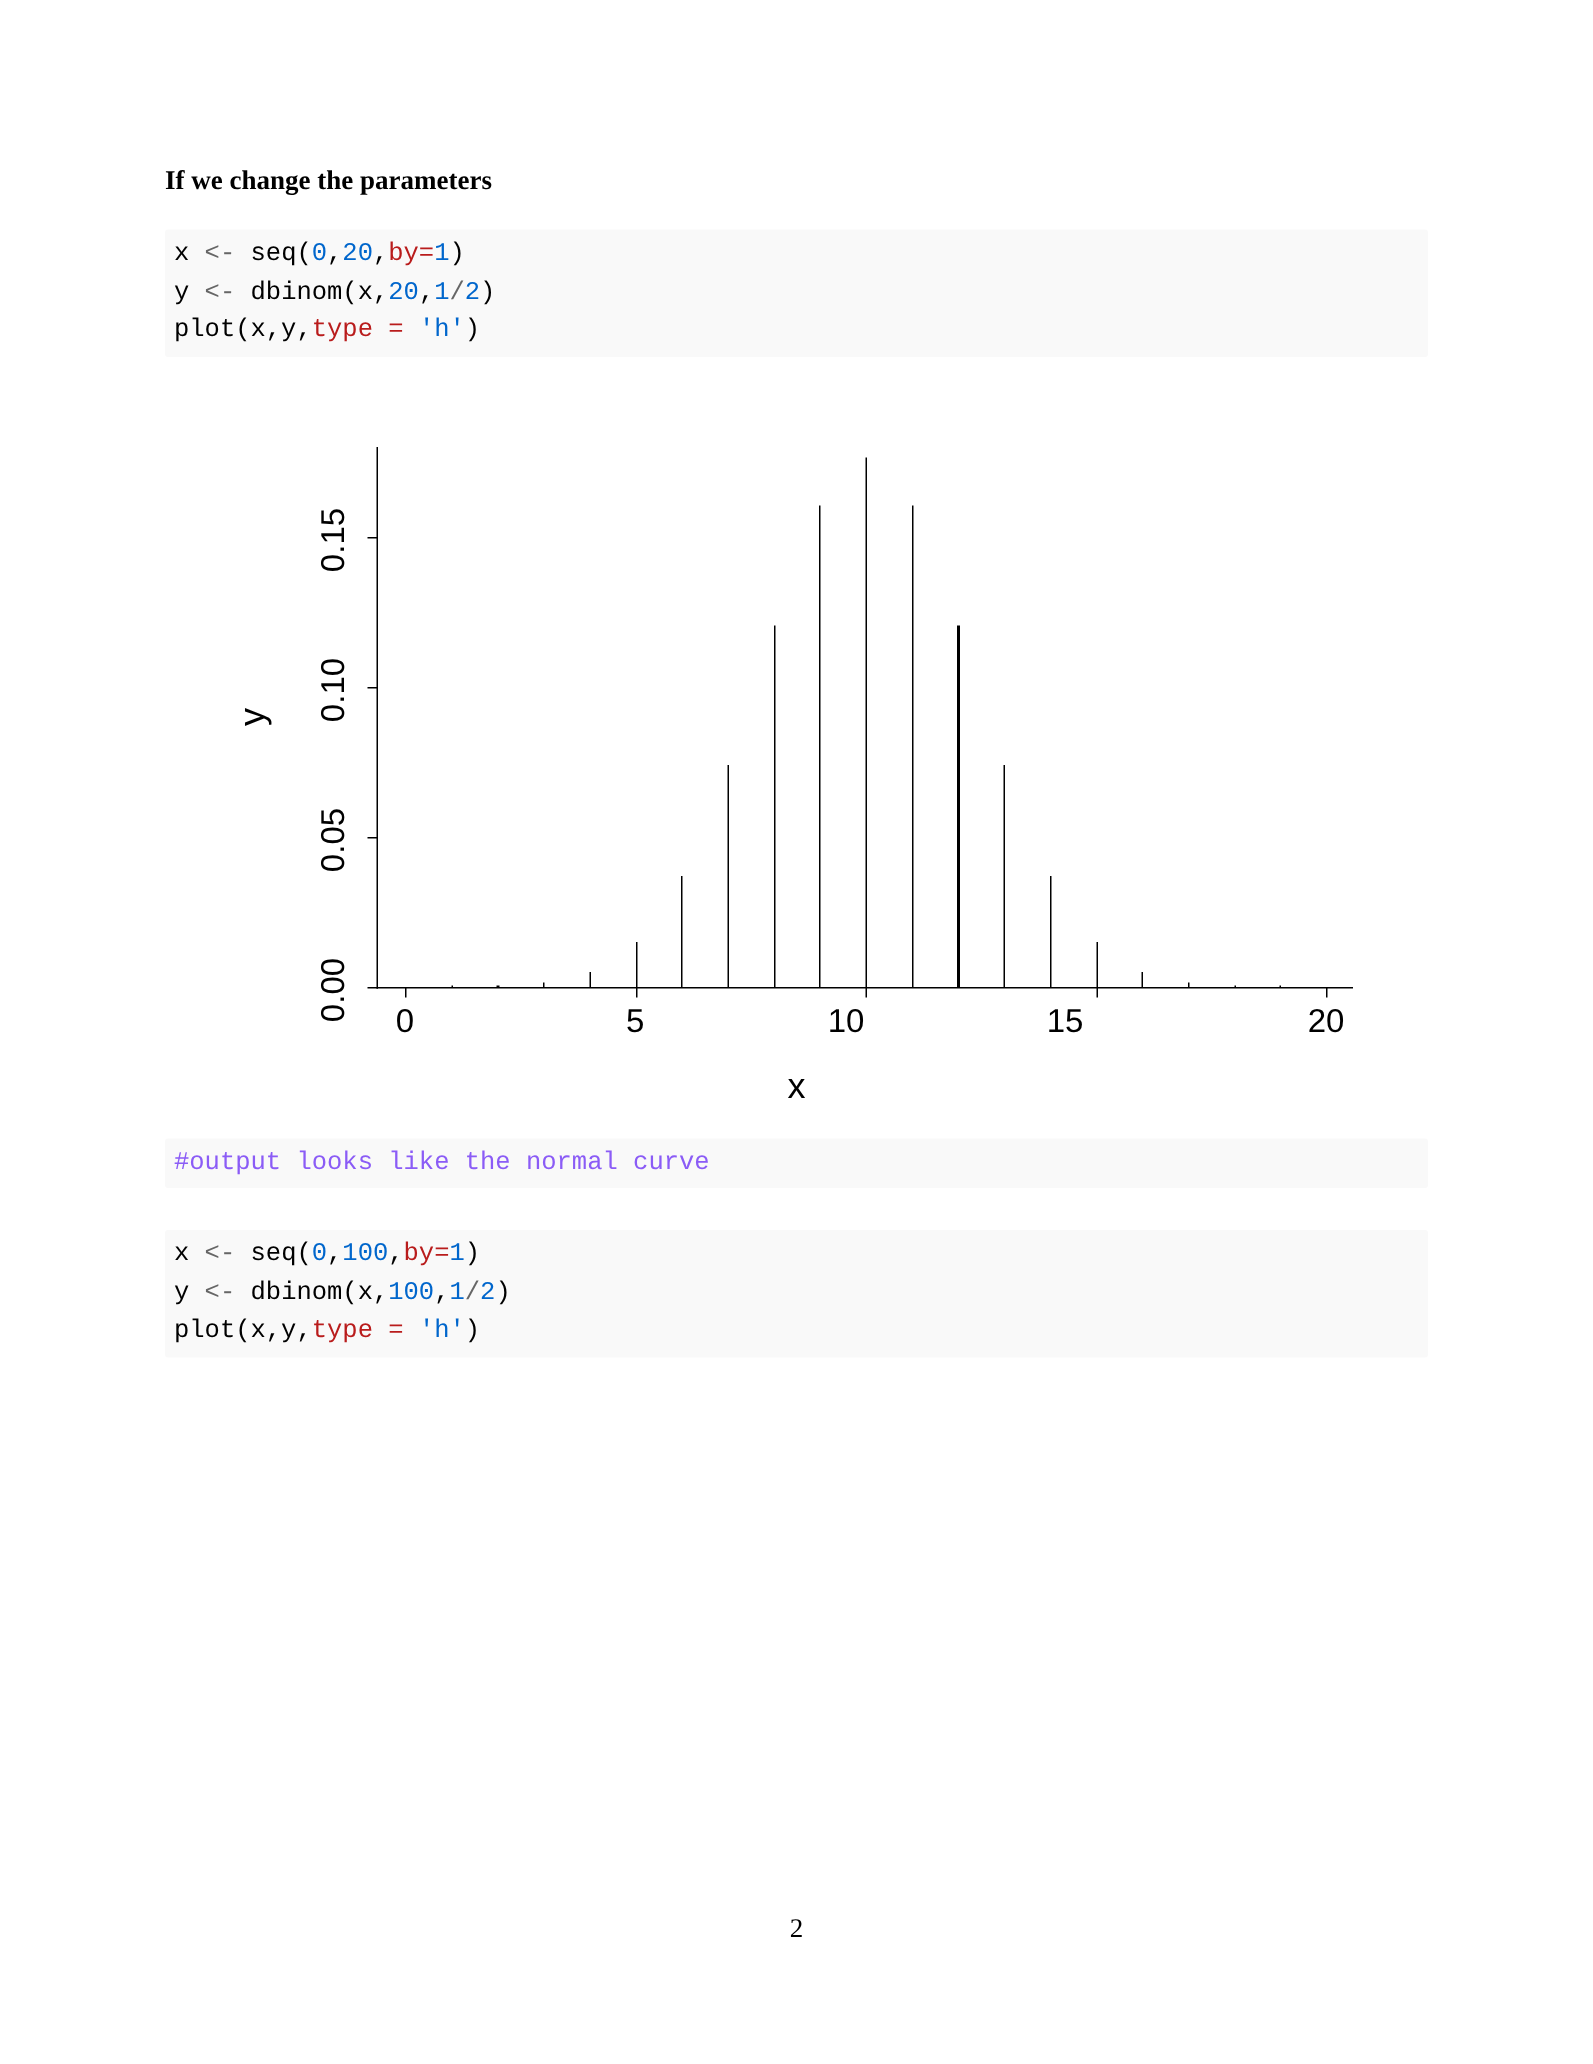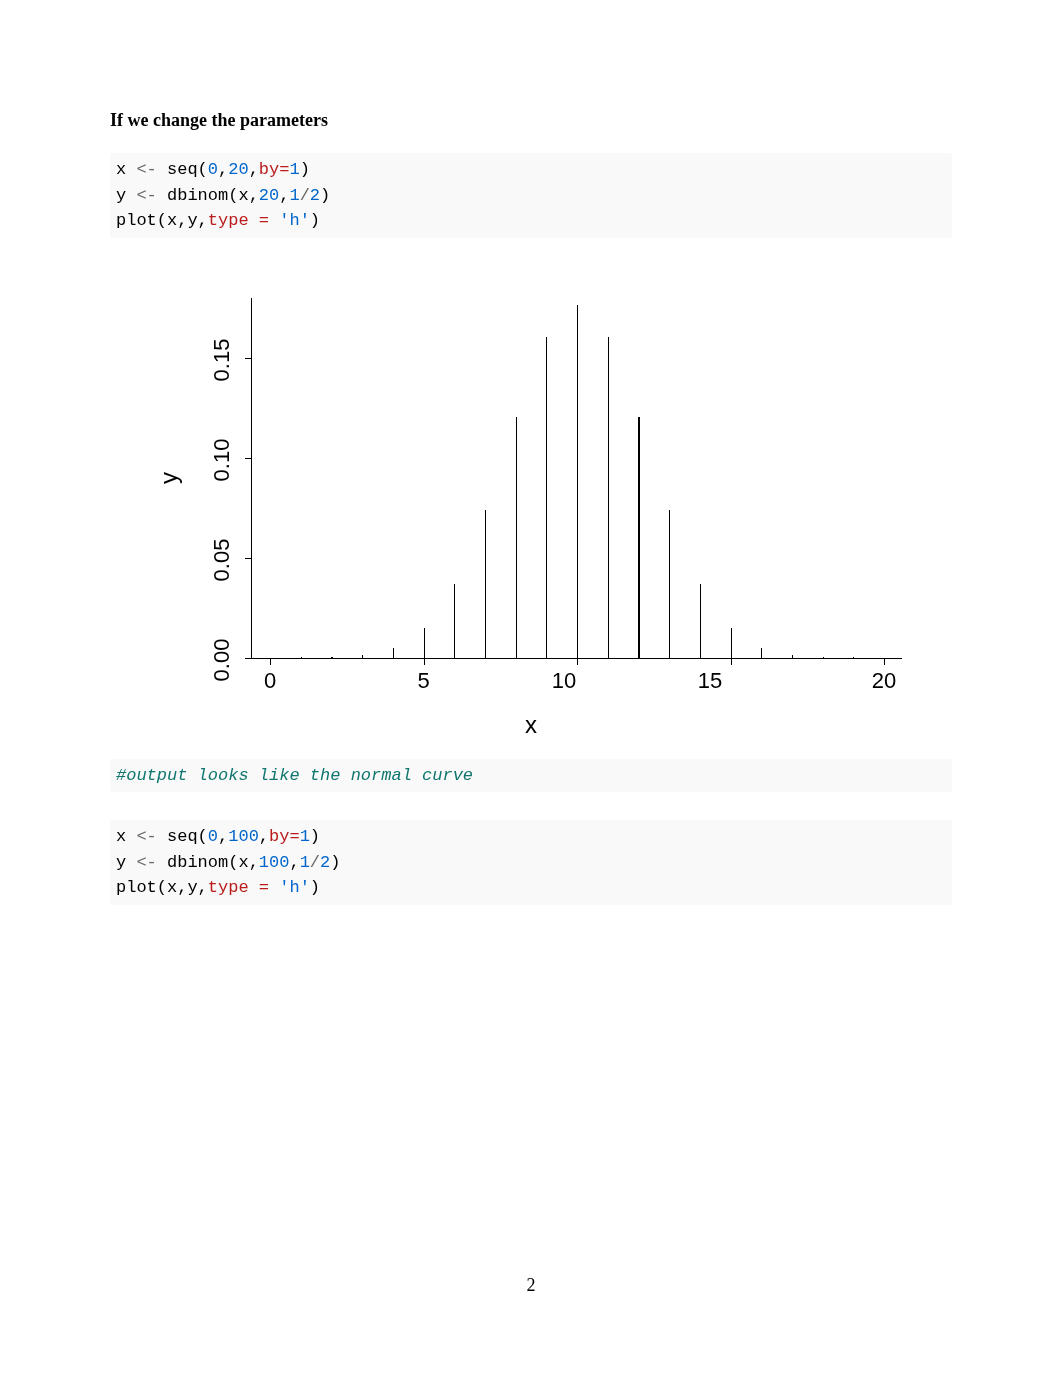--- a/index.html
+++ b/index.html
@@ -27,21 +27,21 @@
     font-size: 17px;
     line-height: 1.5;
     padding: 4px 6px;
     white-space: pre;
     margin-bottom: 28px;
     border-radius: 2px;
   }
   .op { color: #666666; }
   .num { color: #0066cc; }
   .arg { color: #b91c1c; }
-  .comment { color: #0f766e; font-style: italic; }
+  .comment { color: #8b5cf6; }
 
   
   .chart-wrap {
     width: 740px;
     margin: 60px auto 40px auto;
     position: relative;
     font-family: Arial, Helvetica, sans-serif;
   }
   .plot-box {
     position: relative;

